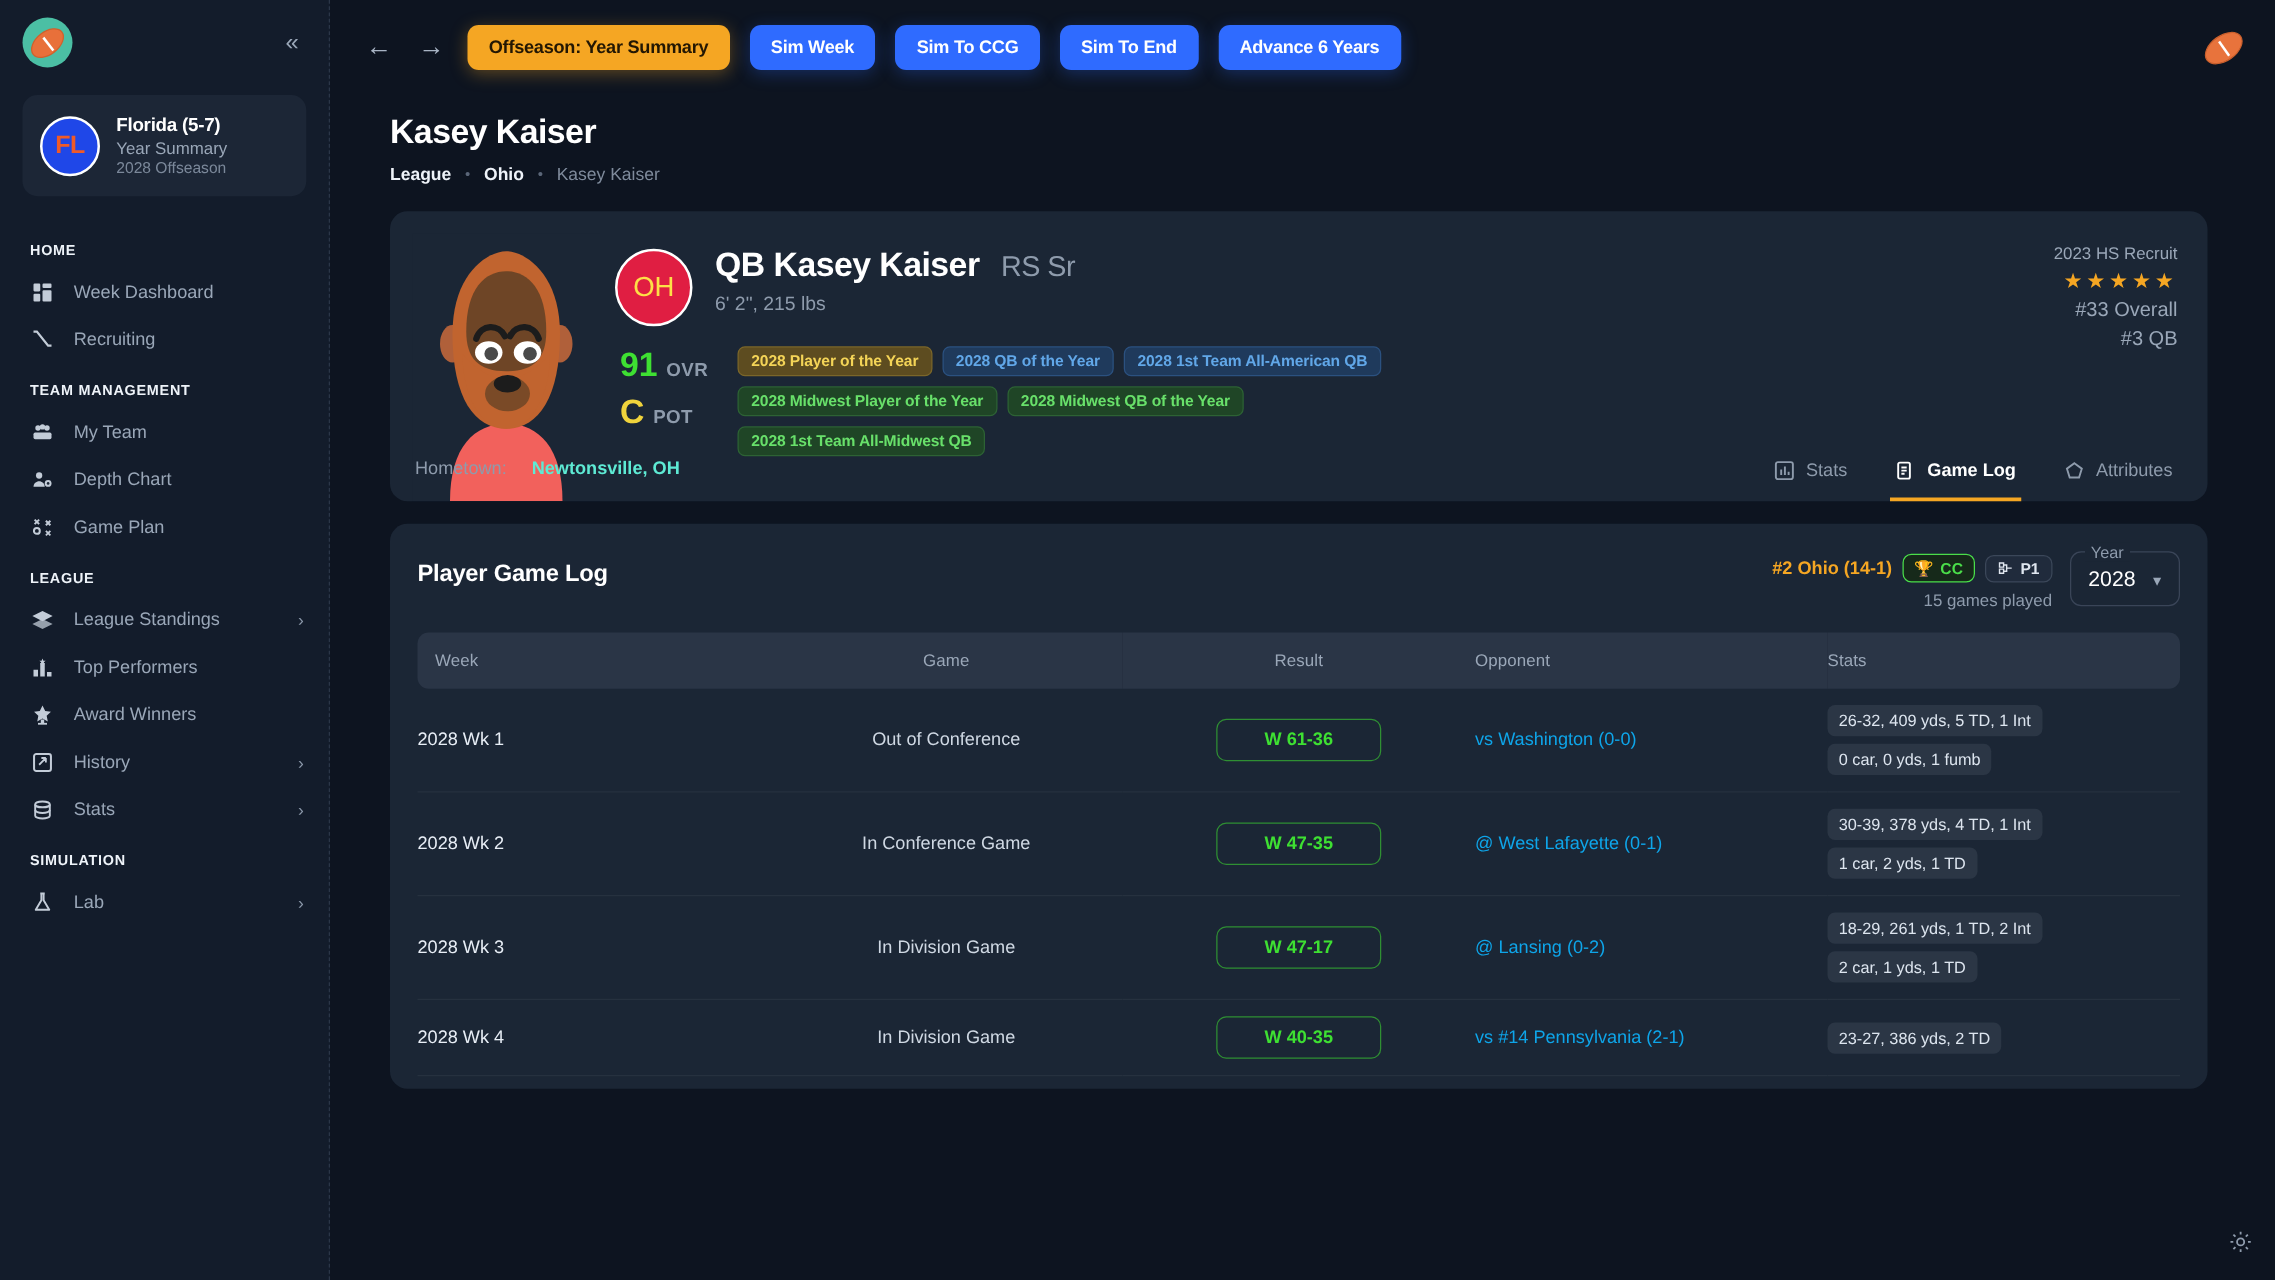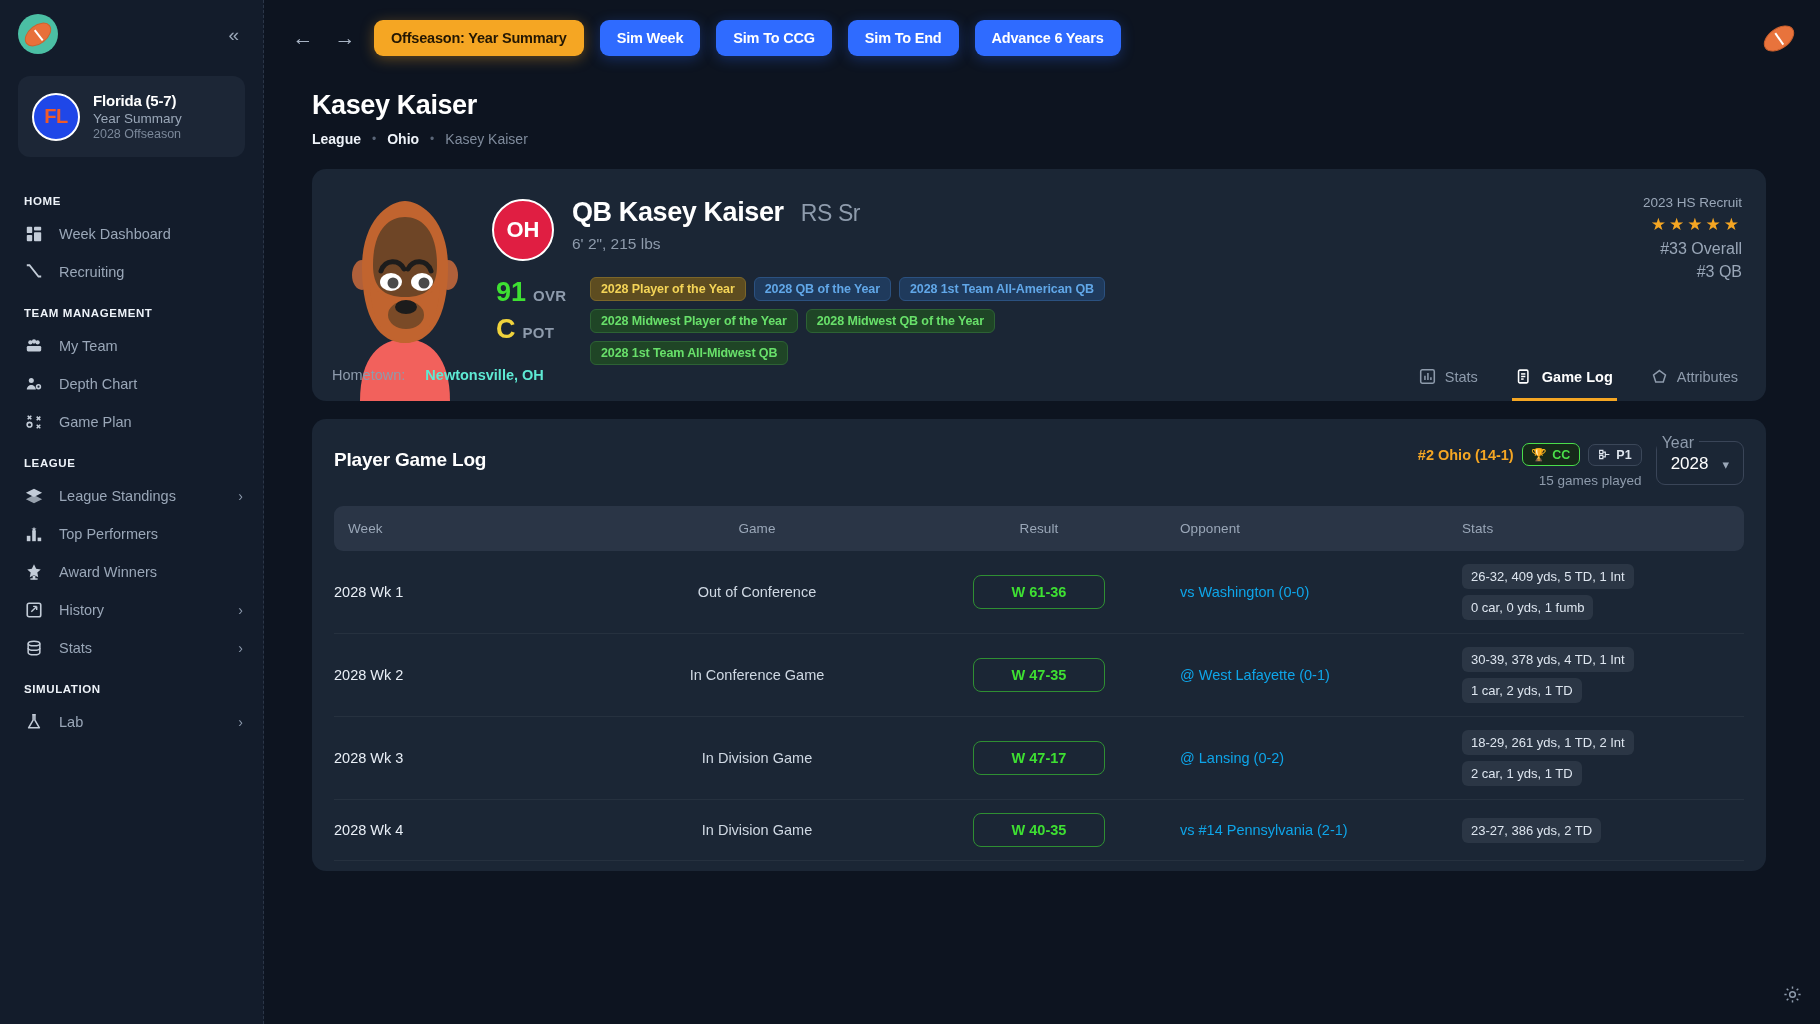--- a/index.html
+++ b/index.html
@@ -106,21 +106,21 @@
   .pcard {
     margin-top: 22px; background: #1b2635; border-radius: 14px;
     padding: 0 24px 0 0; position: relative; height: 232px; display: flex;
   }
   .avatar-wrap { width: 180px; flex: 0 0 180px; position: relative; overflow: hidden; border-radius: 14px 0 0 14px; }
   .avatar { position: absolute; left: 18px; top: 18px; width: 150px; height: 214px; }
   .pbody { flex: 1 1 auto; padding: 28px 0 0 0; position: relative; }
   .prow1 { display: flex; align-items: flex-start; gap: 18px; }
   .team-circ {
     width: 62px; height: 62px; border-radius: 50%; background: #e01e42;
-    border: 2.5px solid #fff; color: #ffffff; font-weight: bold; font-size: 22px;
+    border: 2.5px solid #fff; color: #fde047; font-weight: normal; font-size: 22px;
     display: flex; align-items: center; justify-content: center; flex: 0 0 62px;
     letter-spacing: 0px; margin-top: 2px;
   }
   .pname { font-size: 27px; font-weight: bold; color: #fff; letter-spacing: -0.4px; }
   .pclass { font-size: 23px; color: #8e9bac; font-weight: normal; margin-left: 10px; }
   .pmeas { font-size: 15.5px; color: #8e9bac; margin-top: 7px; }
   .prow2 { display: flex; align-items: flex-start; gap: 16px; margin-top: 16px; }
   .ratings { width: 82px; flex: 0 0 82px; padding-left: 4px; }
   .rline { display: flex; align-items: baseline; gap: 7px; }
   .rnum { font-size: 27px; font-weight: bold; }
@@ -162,21 +162,21 @@
     border-radius: 7px; font-size: 12.5px; font-weight: bold;
   }
   .pill.cc { border: 1.5px solid #4ade4a; color: #4ade4a; background: #16291a; }
   .pill.pl { border: 1.5px solid #3b4759; color: #dfe6ef; background: #202b3c; }
   .games-played { font-size: 13.5px; color: #8e9bac; margin-top: 7px; }
   .yearsel {
     position: relative; border: 1px solid #3a4558; border-radius: 9px;
     padding: 12px 14px 10px 14px; min-width: 82px; cursor: pointer;
     display: flex; align-items: center; gap: 14px;
   }
-  .yearsel .lbl { position: absolute; top: -8px; left: 0; background: #1b2635; padding: 0 5px; font-size: 16px; color: #8e9bac; }
+  .yearsel .lbl { position: absolute; top: -8px; left: 11px; background: #1b2635; padding: 0 5px; font-size: 13px; color: #8e9bac; }
   .yearsel .val { font-size: 17px; color: #fff; }
   .yearsel .chv { color: #9aa7b8; font-size: 13px; margin-left: auto; }
 
   table.glog { width: 100%; border-collapse: collapse; margin-top: 18px; table-layout: fixed; }
   table.glog thead th {
     background: #2a3546; color: #9aa7b8; font-size: 13.5px; font-weight: normal;
     text-align: left; padding: 15px 0 15px 0; letter-spacing: 0.1px;
   }
   table.glog thead th:first-child { border-radius: 9px 0 0 9px; padding-left: 14px; }
   table.glog thead th:last-child { border-radius: 0 9px 9px 0; }

